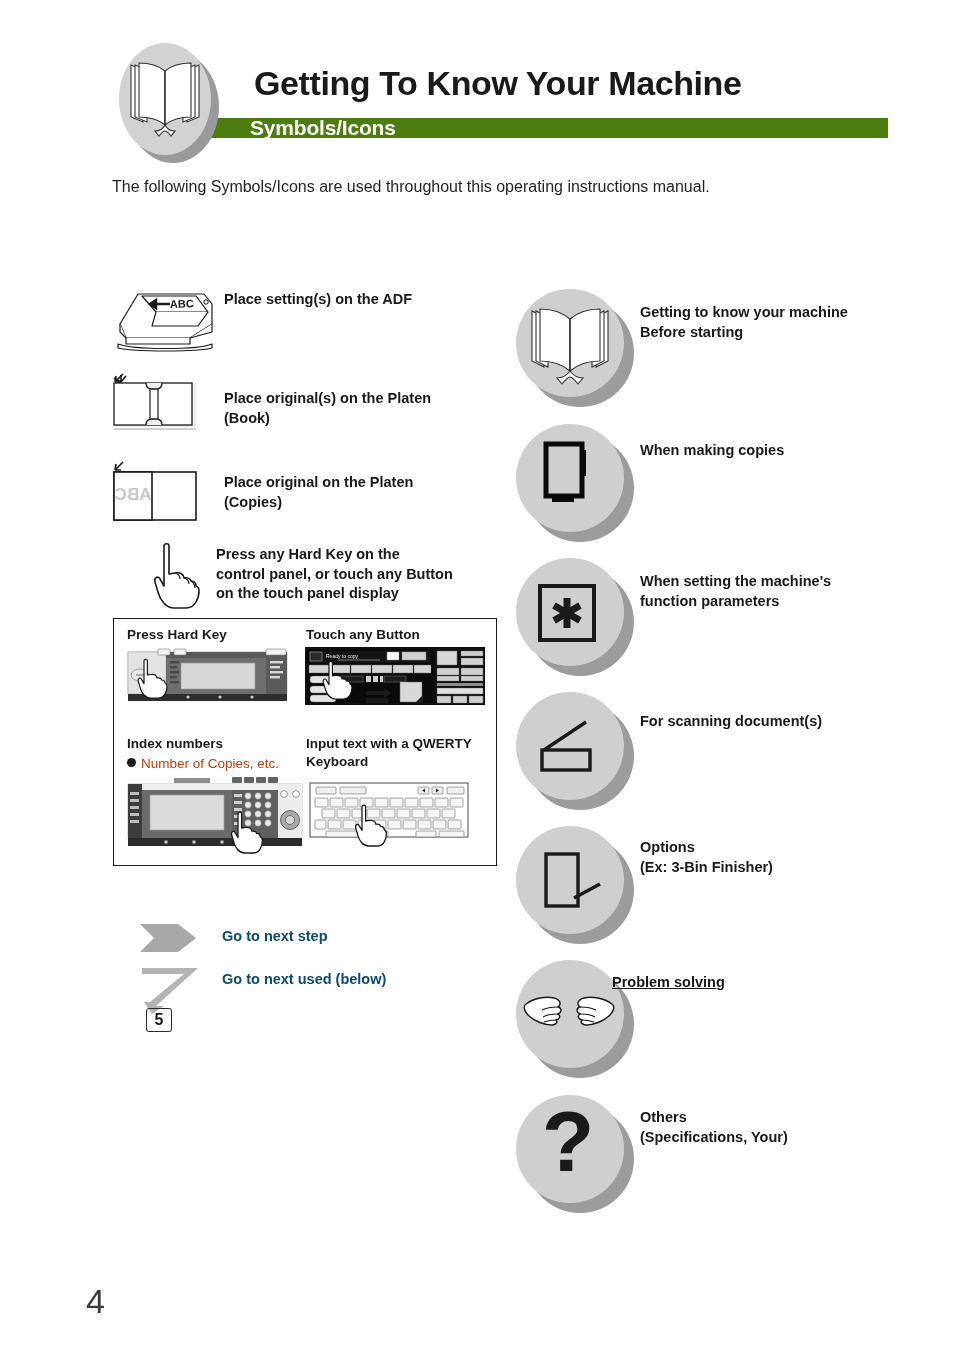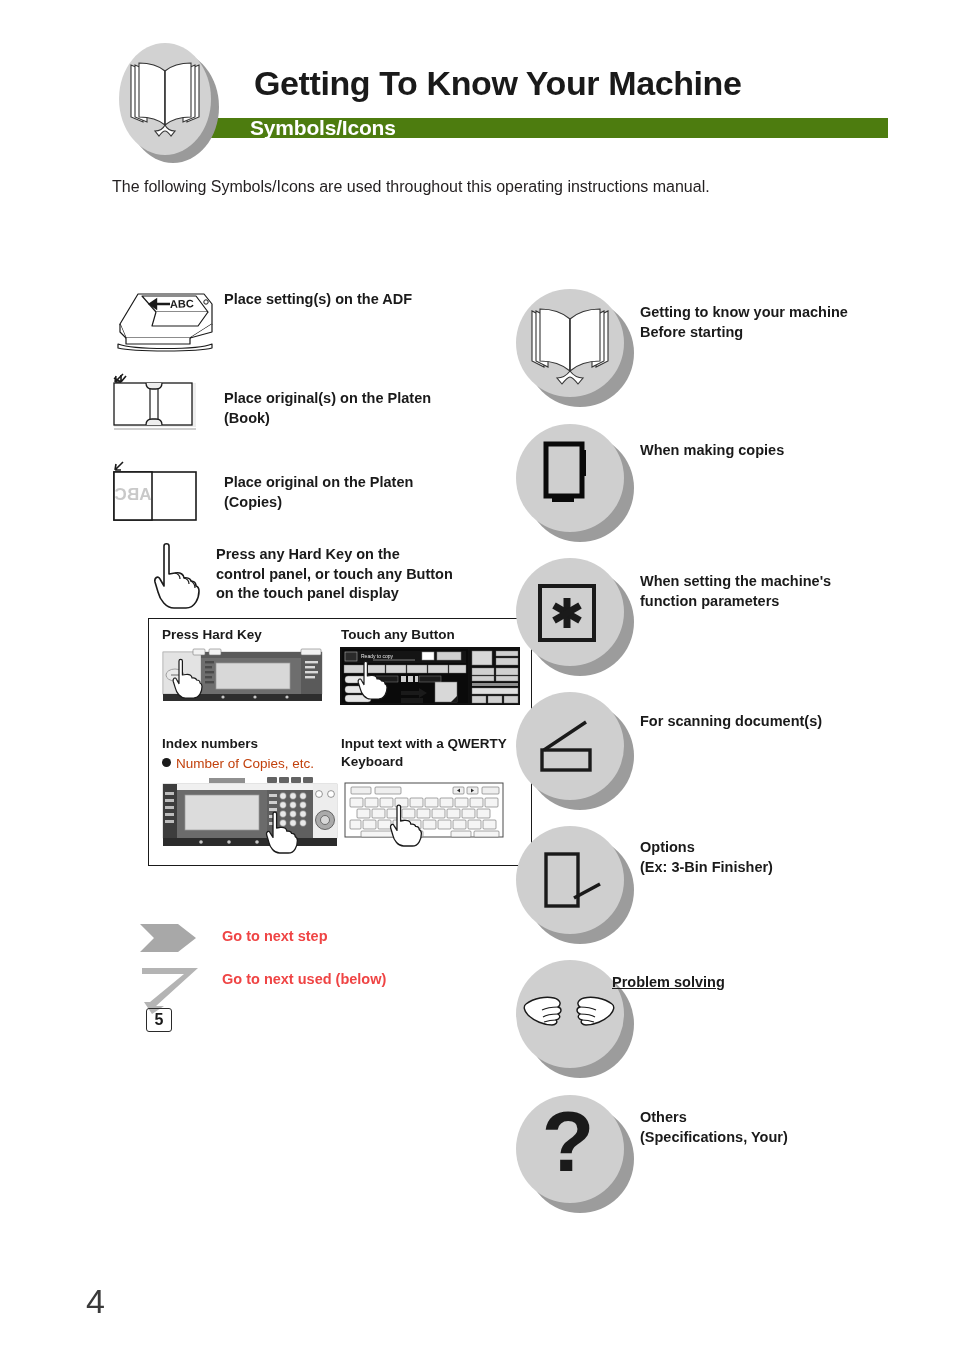--- a/index.html
+++ b/index.html
@@ -101,21 +101,20 @@
   
   .demo-box {
     position: absolute;
     left: 113px;
     top: 618px;
     width: 384px;
     height: 248px;
     border: 1.6px solid #1a1a1a;
     box-sizing: border-box;
     background: #fff;
-    margin-left: 35px;
   }
   .demo-cap {
     position: absolute;
     font-size: 13.5px;
     font-weight: bold;
     color: #1a1a1a;
     line-height: 1.3;
   }
   .demo-sub {
     position: absolute;
@@ -130,21 +129,21 @@
     background: #1a1a1a;
     margin-right: 5px;
     vertical-align: 1px;
   }
 
   
   .arrow-label {
     position: absolute;
     font-size: 14.5px;
     font-weight: bold;
-    color: #ef4444;
+    color: #0c4a6e;
     white-space: nowrap;
   }
   .step-box {
     position: absolute;
     left: 146px;
     top: 1008px;
     width: 26px;
     height: 24px;
     border: 1.8px solid #2a2a2a;
     border-radius: 3px;

